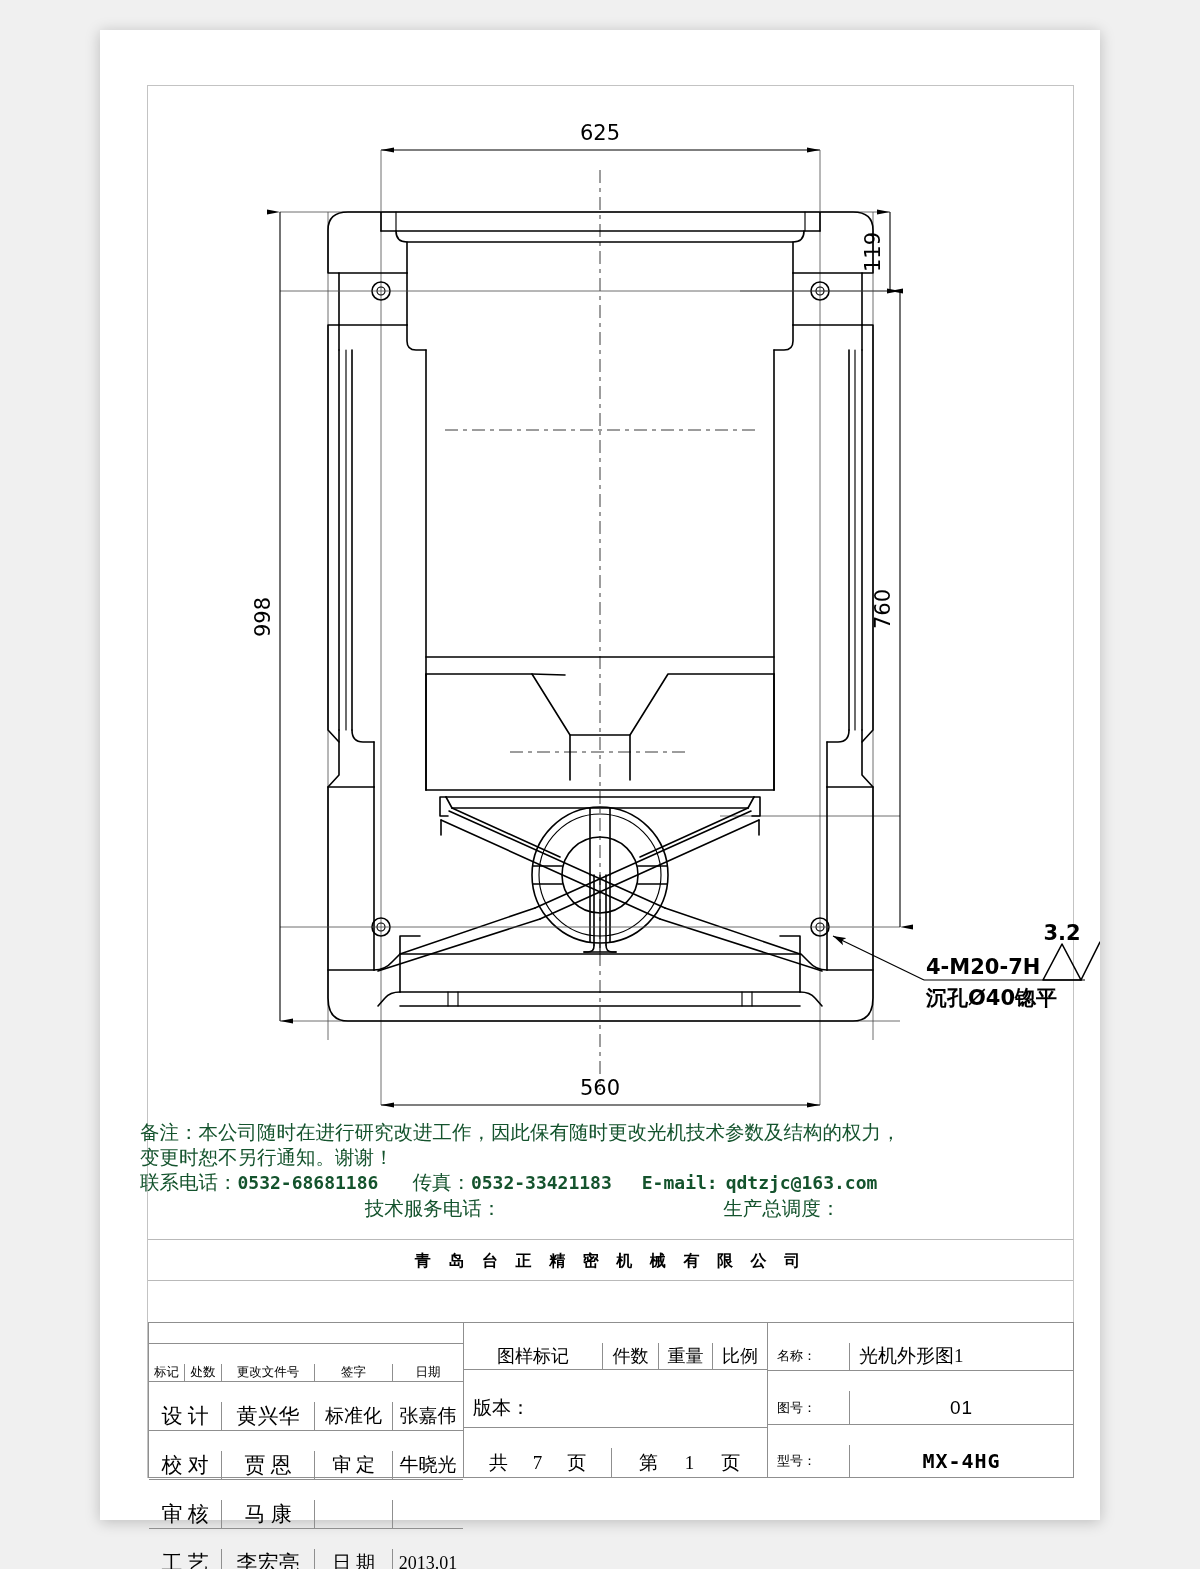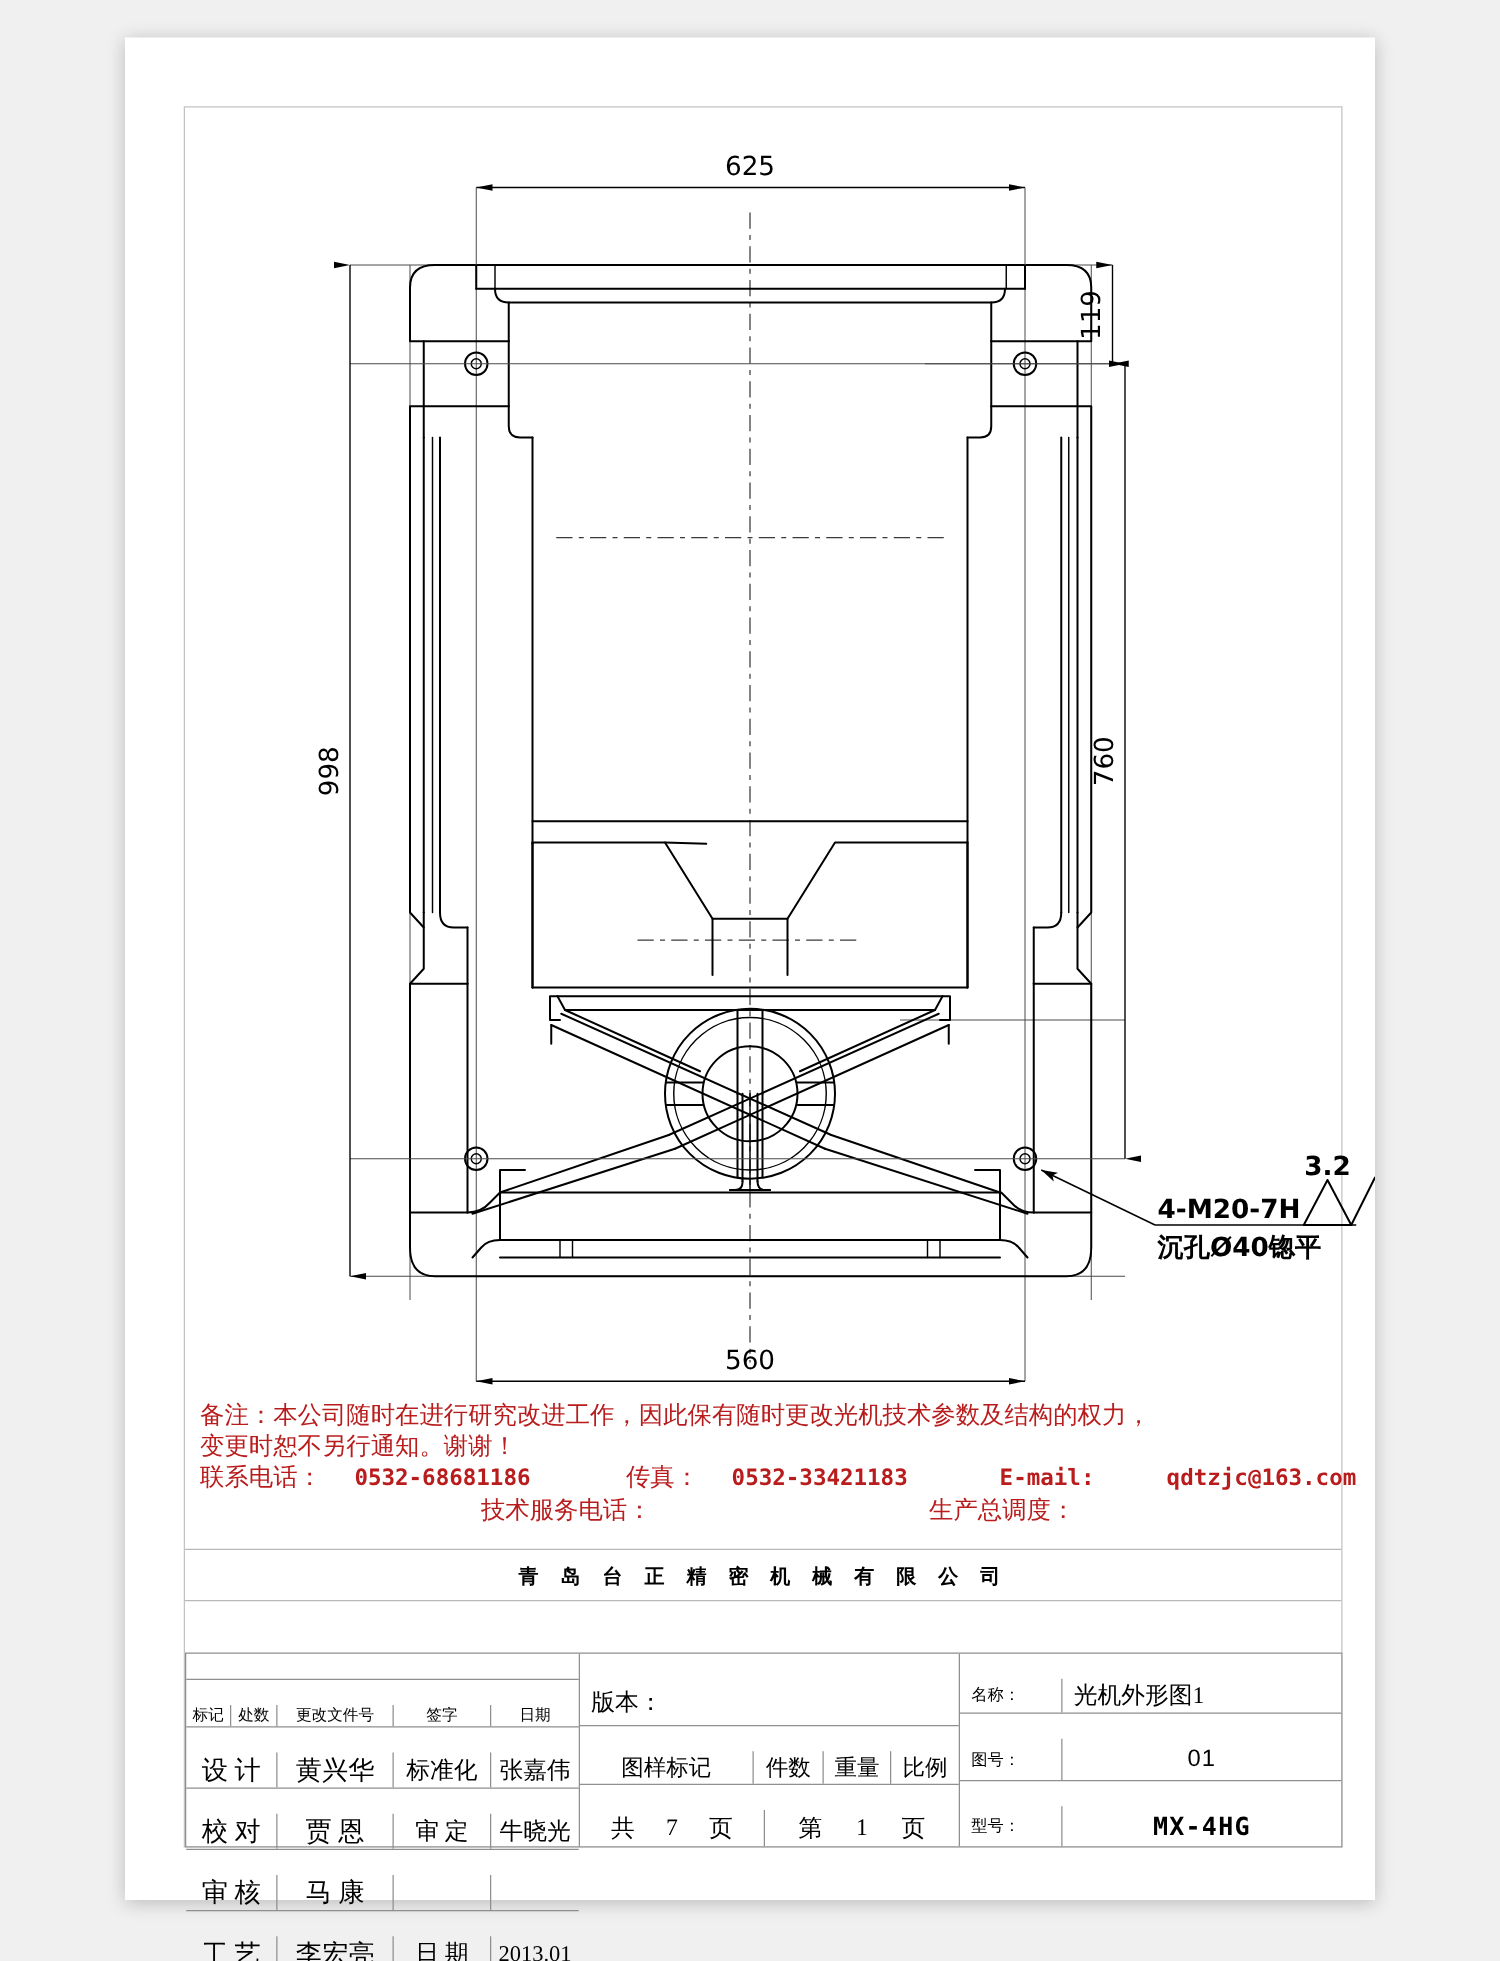--- a/index.html
+++ b/index.html
@@ -25,38 +25,37 @@
   }
   #drawing{
     position:absolute;
     left:0; top:0;
     width:1000px; height:1490px;
     pointer-events:none;
   }
   
   #notes{
     position:absolute;
-    left:60px; top:1090px;
+    left:40px; top:1090px;
     width:925px;
     font-family:"Liberation Serif", serif;
-    color:#b91c1c;
+    color:#14532d;
   }
   .note-line{
     font-size:19.5px;
     line-height:25px;
     white-space:nowrap;
     letter-spacing:0px;
   }
   .note-mono{ font-family:"DejaVu Sans Mono", monospace; font-size:18px; font-weight:700;}
   .contact-row{
     display:flex;
     font-size:19.5px;
     line-height:26px;
     padding-left:62px;
-    gap:26px;
   }
   .contact-row .seg{ white-space:nowrap; }
   .gap1{ width:34px;} .gap2{ width:30px;}
   .svc-row{
     display:flex;
     font-size:19.5px;
     line-height:26px;
     padding-left:62px;
   }
   .svc-row .s2{ margin-left:222px; }
@@ -452,28 +451,28 @@
       </div>
       <div class="trow l-body" style="border-bottom:none">
         <div class="tcell big" style="width:73px">工  艺</div>
         <div class="tcell big w3">李宏亮</div>
         <div class="tcell big w4" style="font-size:19px">日    期</div>
         <div class="tcell w5 dt">2013.01</div>
       </div>
     </div>
 
     <div id="tb-mid">
-      <div class="trow m-ver">
-        <div class="tcell lead m-label" style="flex:1">版本：</div>
-      </div>
       <div class="trow m-hdr">
         <div class="tcell m-hdrtxt" style="width:139px">图样标记</div>
         <div class="tcell m-hdrtxt mw4">件数</div>
         <div class="tcell m-hdrtxt mw5">重量</div>
         <div class="tcell m-hdrtxt mw6">比例</div>
+      </div>
+      <div class="trow m-ver">
+        <div class="tcell lead m-label" style="flex:1">版本：</div>
       </div>
       <div class="trow m-pg" style="border-bottom:none">
         <div class="tcell" style="width:148px">
           <span class="pgflex">
             <span class="pg-txt">共</span>
             <span class="pg-txt">7</span>
             <span class="pg-txt">页</span>
           </span>
         </div>
         <div class="tcell" style="flex:1">

